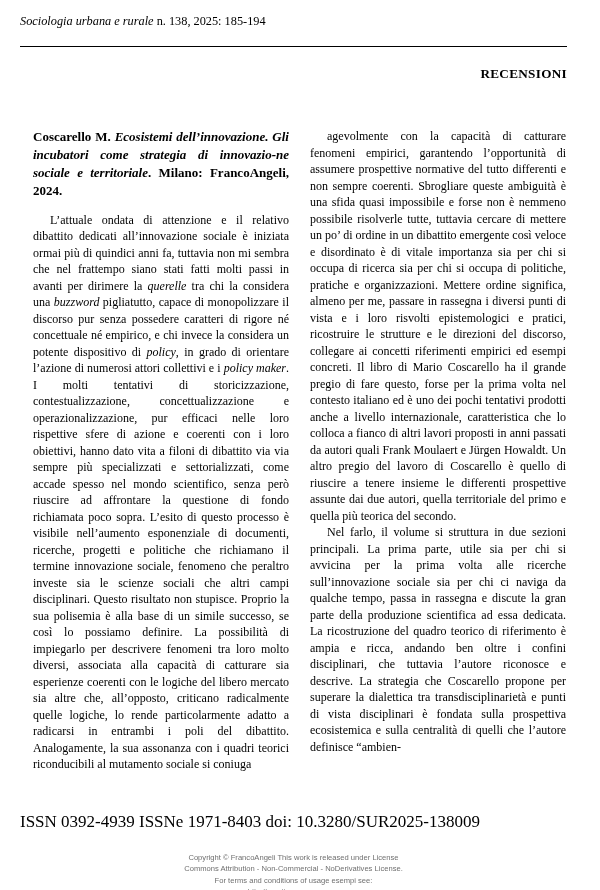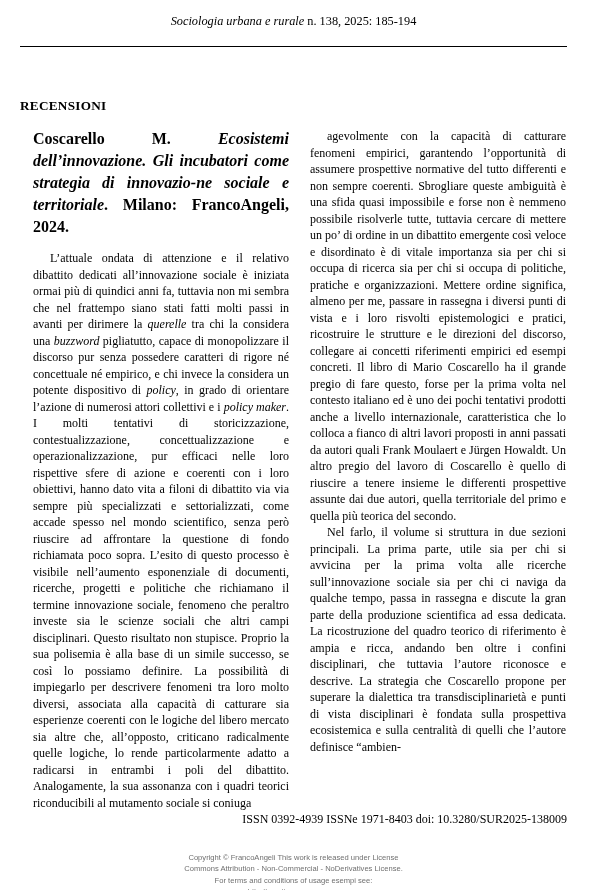--- a/index.html
+++ b/index.html
@@ -21,21 +21,21 @@
     width: 600px;
     height: 890px;
   }
 
   
   .running-head {
     position: absolute;
     left: 20px;
     top: 14px;
     width: 547px;
-    text-align: center;
+    text-align: left;
     font-size: 12.3px;
     line-height: 1.2;
     white-space: nowrap;
   }
   .running-head .journal {
     font-style: italic;
   }
   .header-rule {
     position: absolute;
     left: 20px;
@@ -44,45 +44,44 @@
     height: 0;
     border-top: 1.4px solid #000;
   }
 
   
   .section-title {
     position: absolute;
     left: 20px;
     top: 66px;
     width: 547px;
-    text-align: left;
+    text-align: right;
     font-weight: bold;
     font-size: 13.2px;
     letter-spacing: 0.3px;
-    margin-top: 32px;
   }
 
   
   .columns {
     position: absolute;
     left: 33px;
     top: 128px;
     width: 534px;
     height: 660px;
     display: flex;
     gap: 21px;
   }
   .column {
     width: 256px;
     flex: 0 0 256px;
   }
 
   .book-ref {
     font-weight: bold;
-    font-size: 16px;
+    font-size: 13px;
     line-height: 1.375;
     text-align: justify;
     margin: 0 0 12px 0;
     text-indent: 0;
     hyphens: manual;
   }
   .book-ref .it { font-style: italic; }
 
   p.body {
     margin: 0;
@@ -93,22 +92,22 @@
     hyphens: manual;
   }
   p.body .it { font-style: italic; margin-top: 32px; }
 
   
   .issn-line {
     position: absolute;
     left: 20px;
     top: 812px;
     width: 547px;
-    text-align: right;
-    font-size: 12px;
+    text-align: left;
+    font-size: 17px;
   }
 
   
   .copyright {
     position: absolute;
     left: 20px;
     top: 852px;
     width: 547px;
     text-align: center;
     font-family: "Liberation Sans", "DejaVu Sans", sans-serif;

